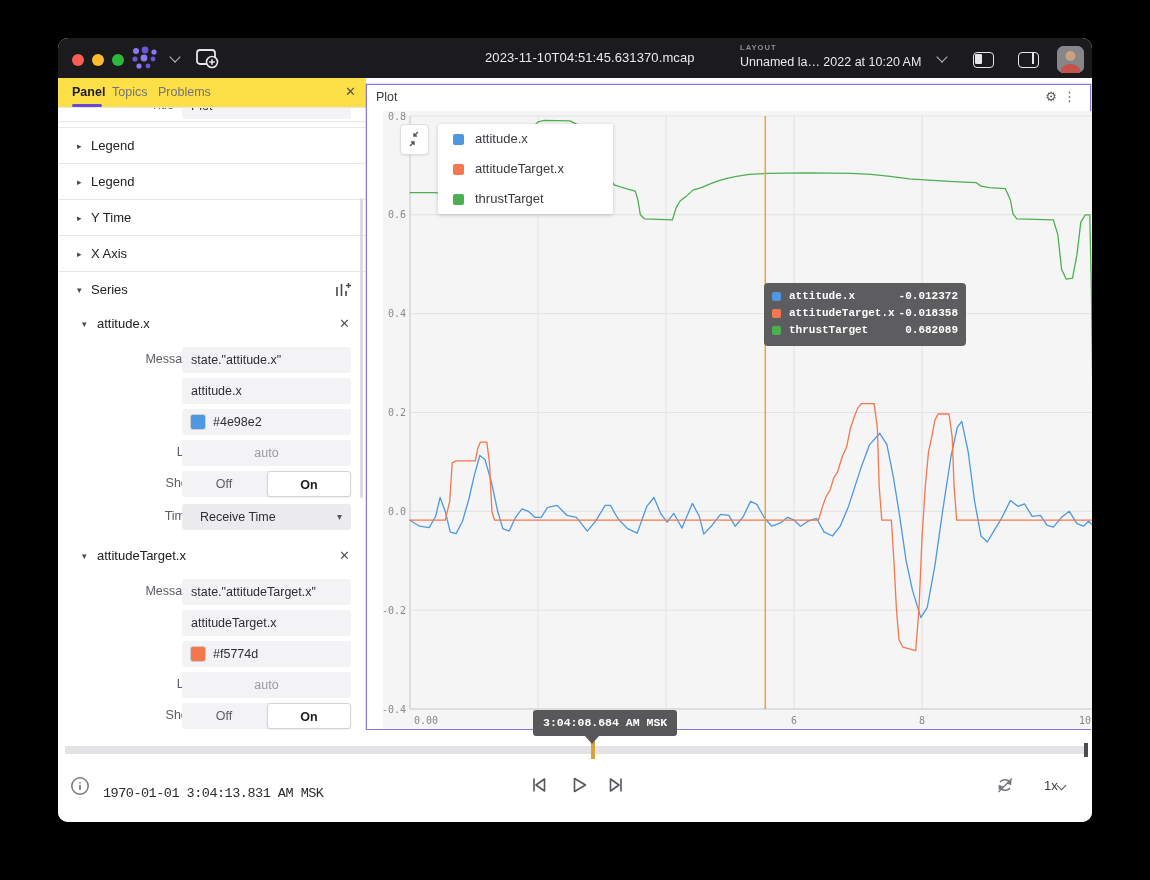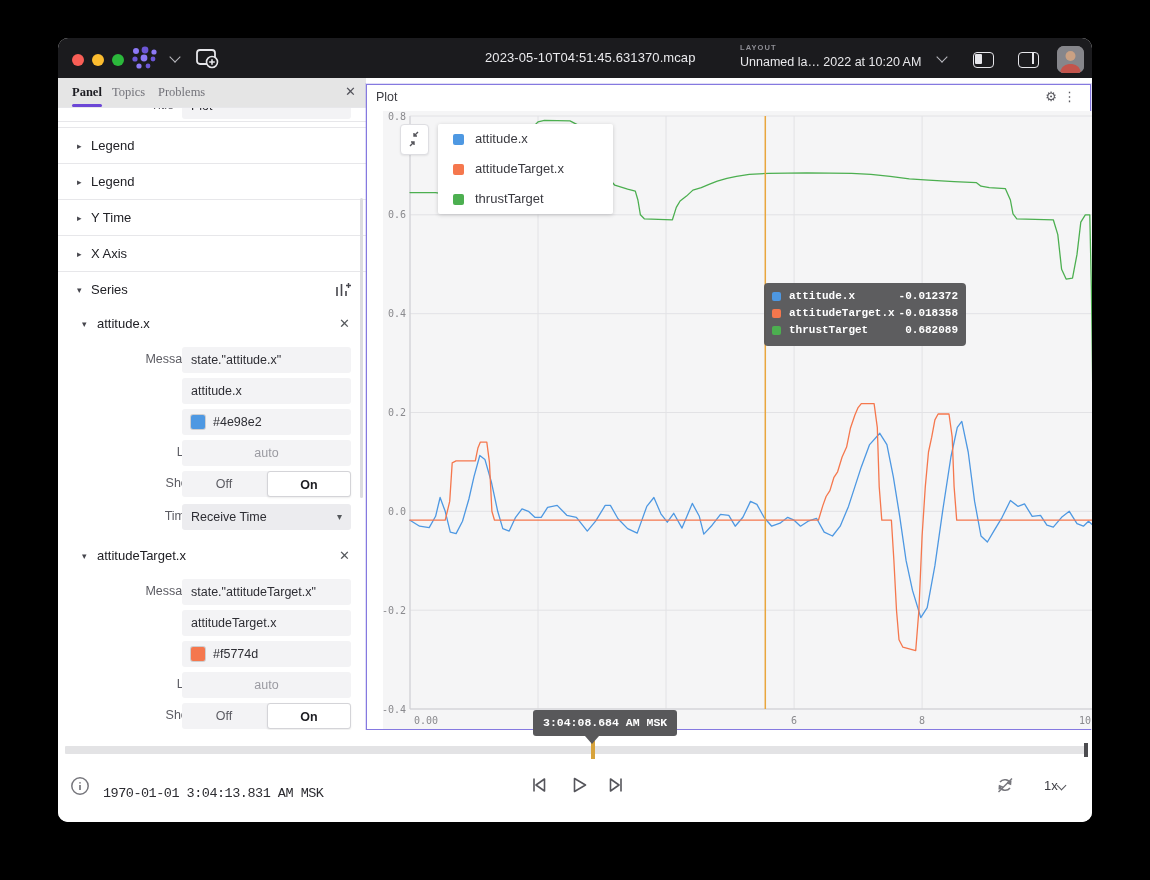--- a/index.html
+++ b/index.html
@@ -20,21 +20,21 @@
   #layout-block { position:absolute; left:682px; top:5px; }
   #layout-label { color:#8e8e95; font-size:7.5px; letter-spacing:1.1px; font-weight:700; }
   #layout-name { color:#e9e9ec; font-size:12.5px; margin-top:3px; }
   .toggle-ic { position:absolute; top:14px; width:21px; height:16px; border:1.8px solid #e6e6ea; border-radius:4px; }
   .toggle-fill { position:absolute; left:1px; top:1px; width:7px; height:10px; background:#e6e6ea; border-radius:1px; }
   .toggle-bar { position:absolute; right:4px; top:0; width:1.8px; height:11px; background:#e6e6ea; }
   #avatar { position:absolute; left:999px; top:8px; width:27px; height:27px; border-radius:7px; overflow:hidden; background:#8d8d92; }
 
   
   #sidebar { position:absolute; left:0; top:40px; width:308px; height:692px; background:#fff; overflow:hidden; }
-  #sb-tabs { position:absolute; left:0; top:0; width:100%; height:30px; border-bottom:1px solid #e7e7ea; background:#e5e5e5;font-family:Liberation Serif, serif; }
+  #sb-tabs { position:absolute; left:0; top:0; width:100%; height:30px; border-bottom:1px solid #e7e7ea; background:#fde047; }
   .sb-tab { position:absolute; top:7px; font-size:12.5px; color:#73737a; }
   .sb-tab.active { color:#1c1c21; font-weight:700; }
   .tab-underline { position:absolute; left:14px; top:26px; width:30px; height:2.5px; background:#6c47d6; border-radius:2px; }
   #sb-close { position:absolute; right:10px; top:6px; font-size:13px; color:#52525a; }
   #clipped-row { position:absolute; left:0; top:30px; width:100%; height:14px; overflow:hidden; border-bottom:1px solid #e7e7ea; }
   #clipped-inner { position:absolute; left:0; top:-17px; width:100%; height:31px; }
   .field-label { position:absolute; right:140px; width:110px; text-align:right; font-size:12.5px; color:#5c5c63; top:7px; white-space:nowrap; overflow:hidden; }
   .sec-row { position:absolute; left:0; width:100%; height:36px; border-top:1px solid #e7e7ea; background:#fff; }
   .sec-caret { position:absolute; left:19px; top:13px; font-size:9px; color:#46464d; }
   .sec-label { position:absolute; left:33px; top:10px; font-size:13px; color:#212126; }
@@ -45,21 +45,21 @@
   .frow { position:absolute; left:0; width:100%; height:31px; }
   .fbox { position:absolute; left:124px; top:2px; width:169px; height:26px; background:#f3f3f5; border-radius:3px;
           font-size:12.5px; color:#2e2e34; line-height:26px; padding-left:9px; white-space:nowrap; overflow:hidden; }
   .fbox.center { text-align:center; padding-left:0; color:#9a9aa1; }
   .swatch { position:absolute; left:9px; top:6px; width:14px; height:14px; border-radius:2px; box-shadow:0 0 0 1px rgba(0,0,0,.15); }
   .swatch-text { position:absolute; left:31px; top:0; line-height:26px; }
   .seg-wrap { position:absolute; left:124px; top:2px; width:169px; height:26px; background:#f3f3f5; border-radius:3px; }
   .seg { position:absolute; top:0; width:84px; height:26px; text-align:center; line-height:26px; font-size:12.5px; color:#5c5c63; }
   .seg.on { left:85px; background:#fff; border:1px solid #d4d4d8; border-radius:3px; color:#1d1d22; font-weight:700; box-shadow:0 1px 2px rgba(0,0,0,.08); }
   .select-box { position:absolute; left:124px; top:2px; width:169px; height:26px; background:#ececef; border-radius:3px;
-                font-size:12.5px; color:#2e2e34; line-height:26px; padding-left:9px; }
+                font-size:12.5px; color:#2e2e34; line-height:26px; padding-left:18px; }
   .select-chev { position:absolute; right:9px; top:0; line-height:26px; font-size:10px; color:#55585c; }
   #sb-scroll { position:absolute; right:3px; top:120px; width:3px; height:300px; background:#dcdcdf; border-radius:2px; }
 
   
   #plot-panel { position:absolute; left:308px; top:46px; width:725px; height:646px; background:#fff;
                 border:1px solid #8579e0; box-shadow:0 0 0 1px rgba(133,121,224,.25); }
   #plot-header { position:absolute; left:0; top:0; width:100%; height:26px; background:#fff; }
   #plot-title { position:absolute; left:9px; top:5px; font-size:12.5px; color:#3c3c42; }
   #plot-gear { position:absolute; right:33px; top:4px; font-size:13px; color:#5a5a60; }
   #plot-kebab { position:absolute; right:14px; top:4px; font-size:13px; color:#5a5a60; }
@@ -120,21 +120,21 @@
       </svg>
     </span>
     <span class="tb-chev" style="left:113px; top:15px;"></span>
     <span id="addpanel">
       <svg width="24" height="22" viewBox="0 0 24 22">
         <rect x="2" y="3" width="18" height="14" rx="3" fill="none" stroke="#e6e6ea" stroke-width="1.8"></rect>
         <circle cx="17" cy="15" r="5.5" fill="#1b1b1e" stroke="#e6e6ea" stroke-width="1.6"></circle>
         <path d="M17 12.2v5.6M14.2 15h5.6" stroke="#e6e6ea" stroke-width="1.6"></path>
       </svg>
     </span>
-    <span id="mcap-title">2023-05-10T04:51:45.631370.mcap</span>
+    <span id="mcap-title">2023-11-10T04:51:45.631370.mcap</span>
     <div id="layout-block">
       <div id="layout-label">LAYOUT</div>
       <div id="layout-name">Unnamed la… 2022 at 10:20 AM</div>
     </div>
     <span class="tb-chev" style="left:880px; top:15px;"></span>
     <span class="toggle-ic" style="left:915px">
         <span class="toggle-fill"></span>
       </span>
     <span class="toggle-ic" style="left:960px">
         <span class="toggle-bar"></span>

